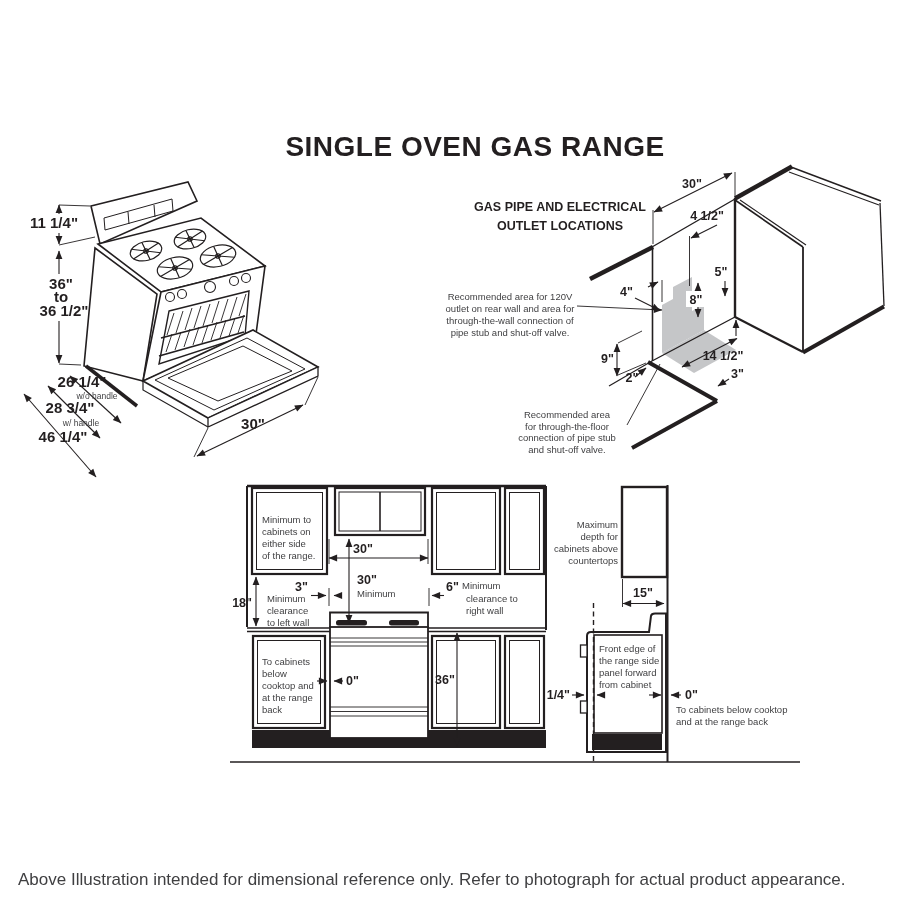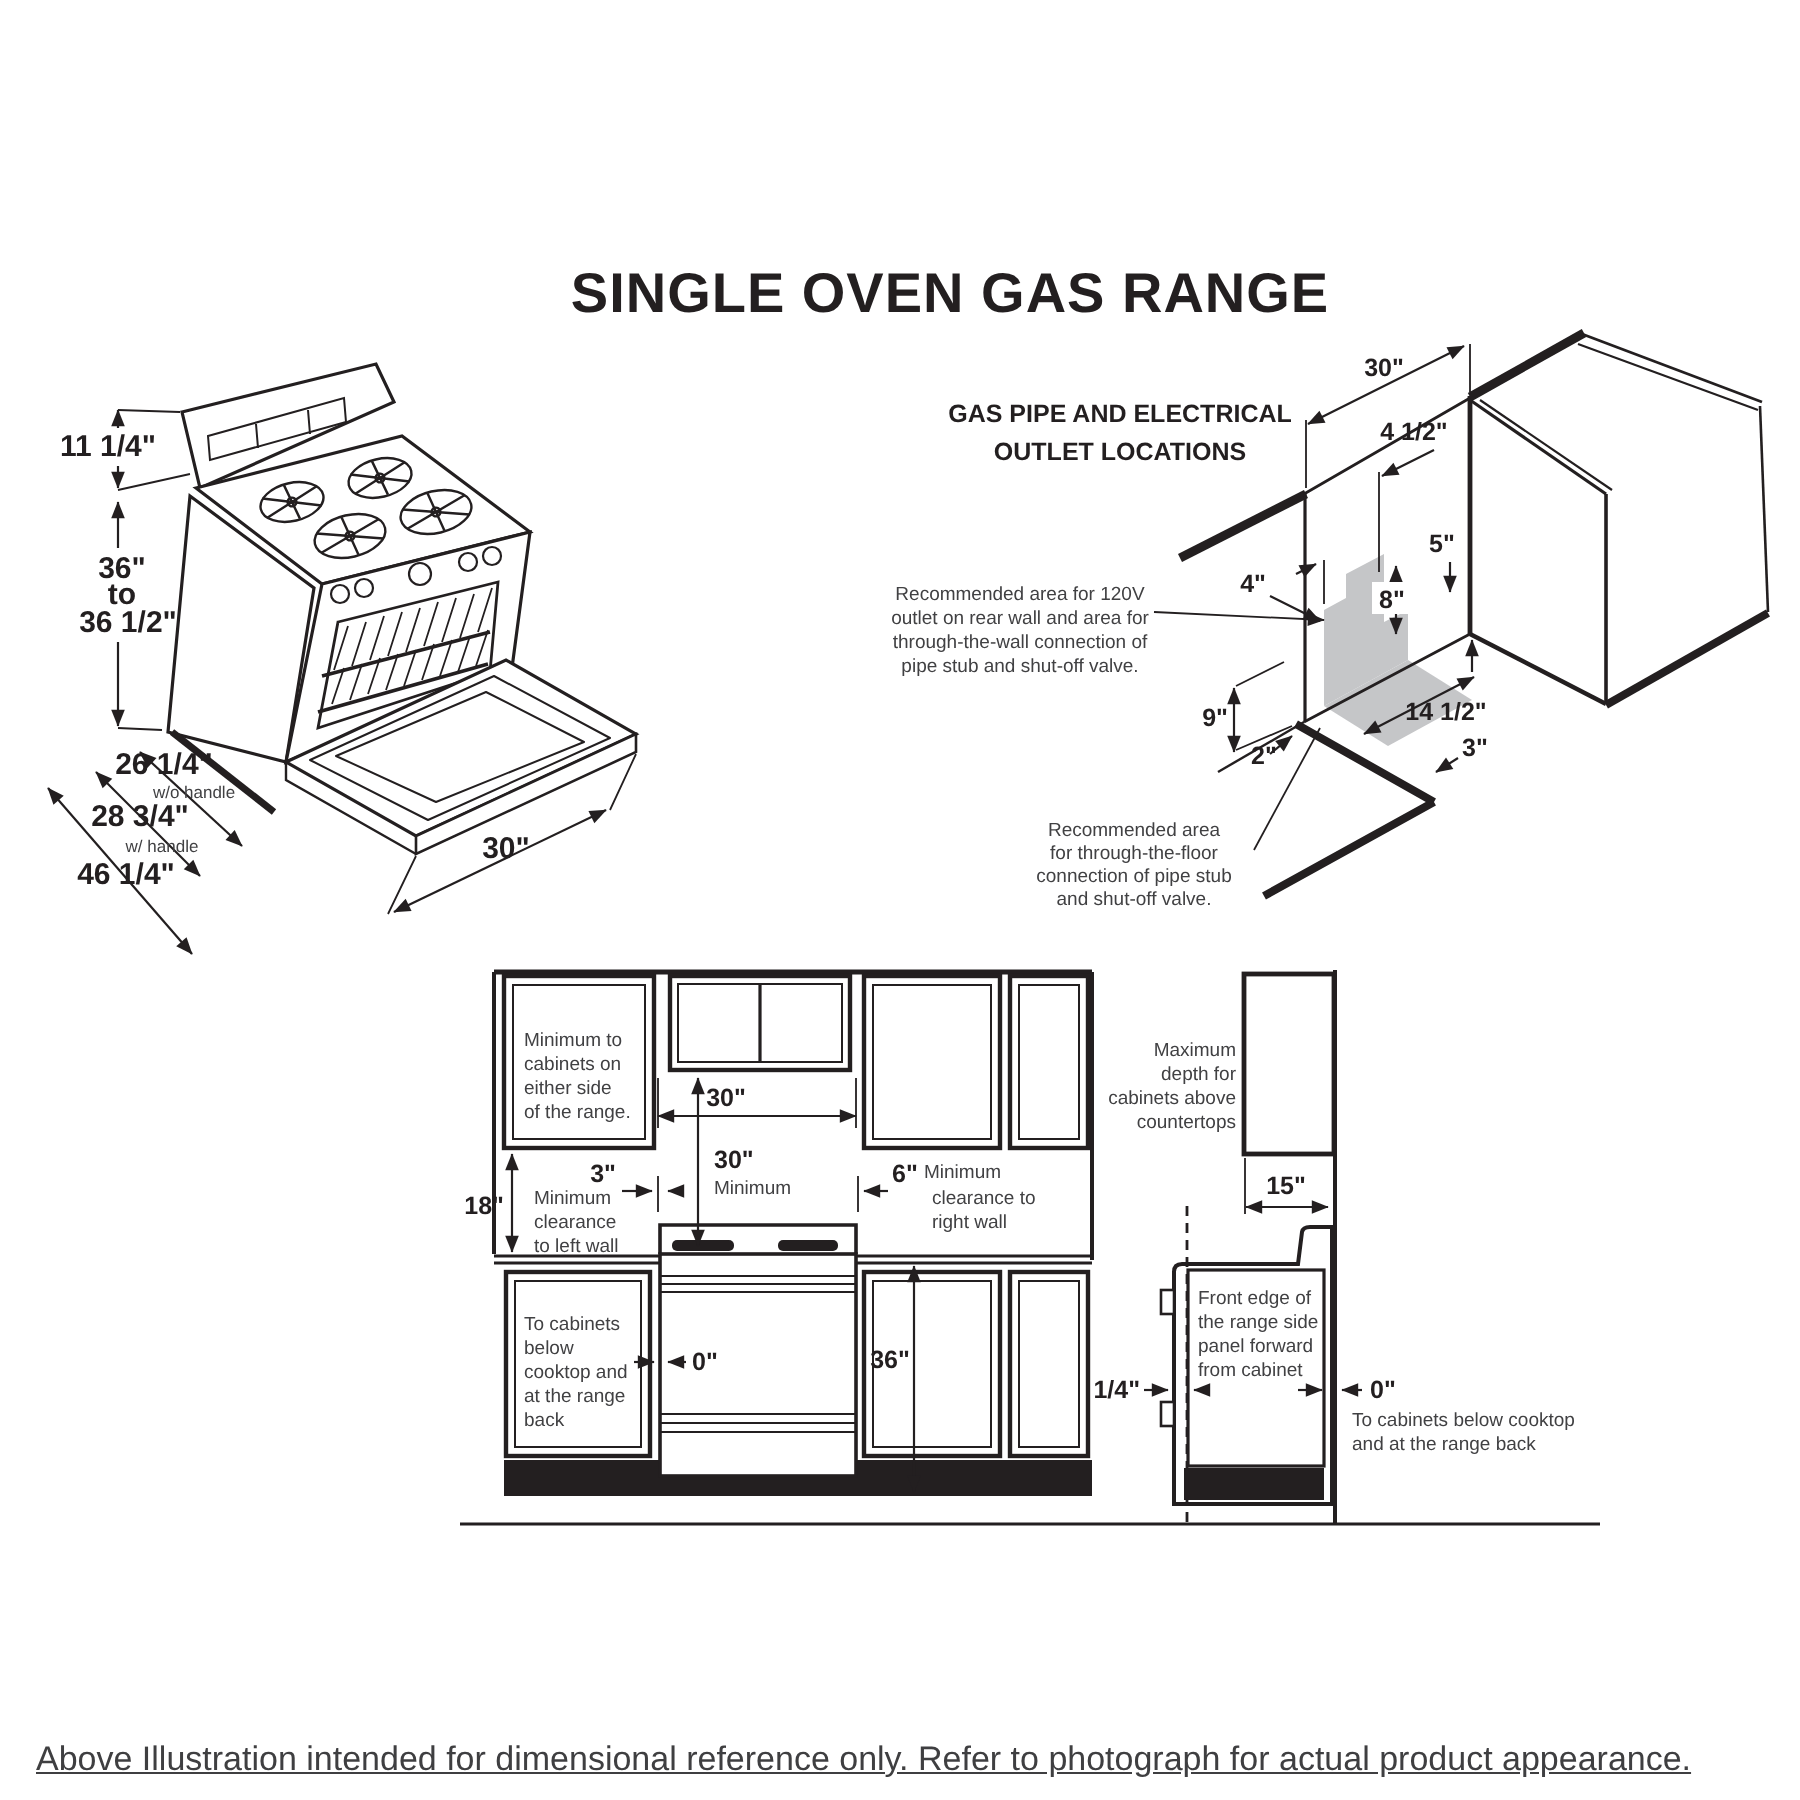--- a/index.html
+++ b/index.html
@@ -1,19 +1,19 @@
 <!DOCTYPE html>
 <html><head>
 <meta charset="utf-8">
 <style>
   html,body{margin:0;padding:0;background:#ffffff;}
   body{width:900px;height:900px;position:relative;font-family:"Liberation Sans",sans-serif;color:#231f20;overflow:hidden;}
   .abs{position:absolute;}
   #title{top:131px;left:0;width:950px;text-align:center;font-size:28px;font-weight:700;letter-spacing:.5px;color:#231f20;}
-  #footer{top:870px;left:18px;width:880px;font-size:17px;font-weight:400;color:#3f3f41;text-decoration:underline;}
+  #footer{top:870px;left:18px;width:880px;font-size:17px;font-weight:400;color:#3f3f41;}
   svg{overflow:visible;}
   svg text{fill:#231f20;}
   .dim15{font:700 15px "Liberation Sans",sans-serif;}
   .dim12{font:700 12.5px "Liberation Sans",sans-serif;}
   .head12{font:700 12.5px "Liberation Sans",sans-serif;}
   .note9{font:400 9.5px "Liberation Sans",sans-serif;fill:#414143;}
   .note8{font:400 8.5px "Liberation Sans",sans-serif;fill:#414143;}
   .ln{stroke:#231f20;fill:none;}
   .fw{fill:#ffffff;stroke:#231f20;}
   .dimln{stroke:#231f20;stroke-width:1.1;fill:none;}

